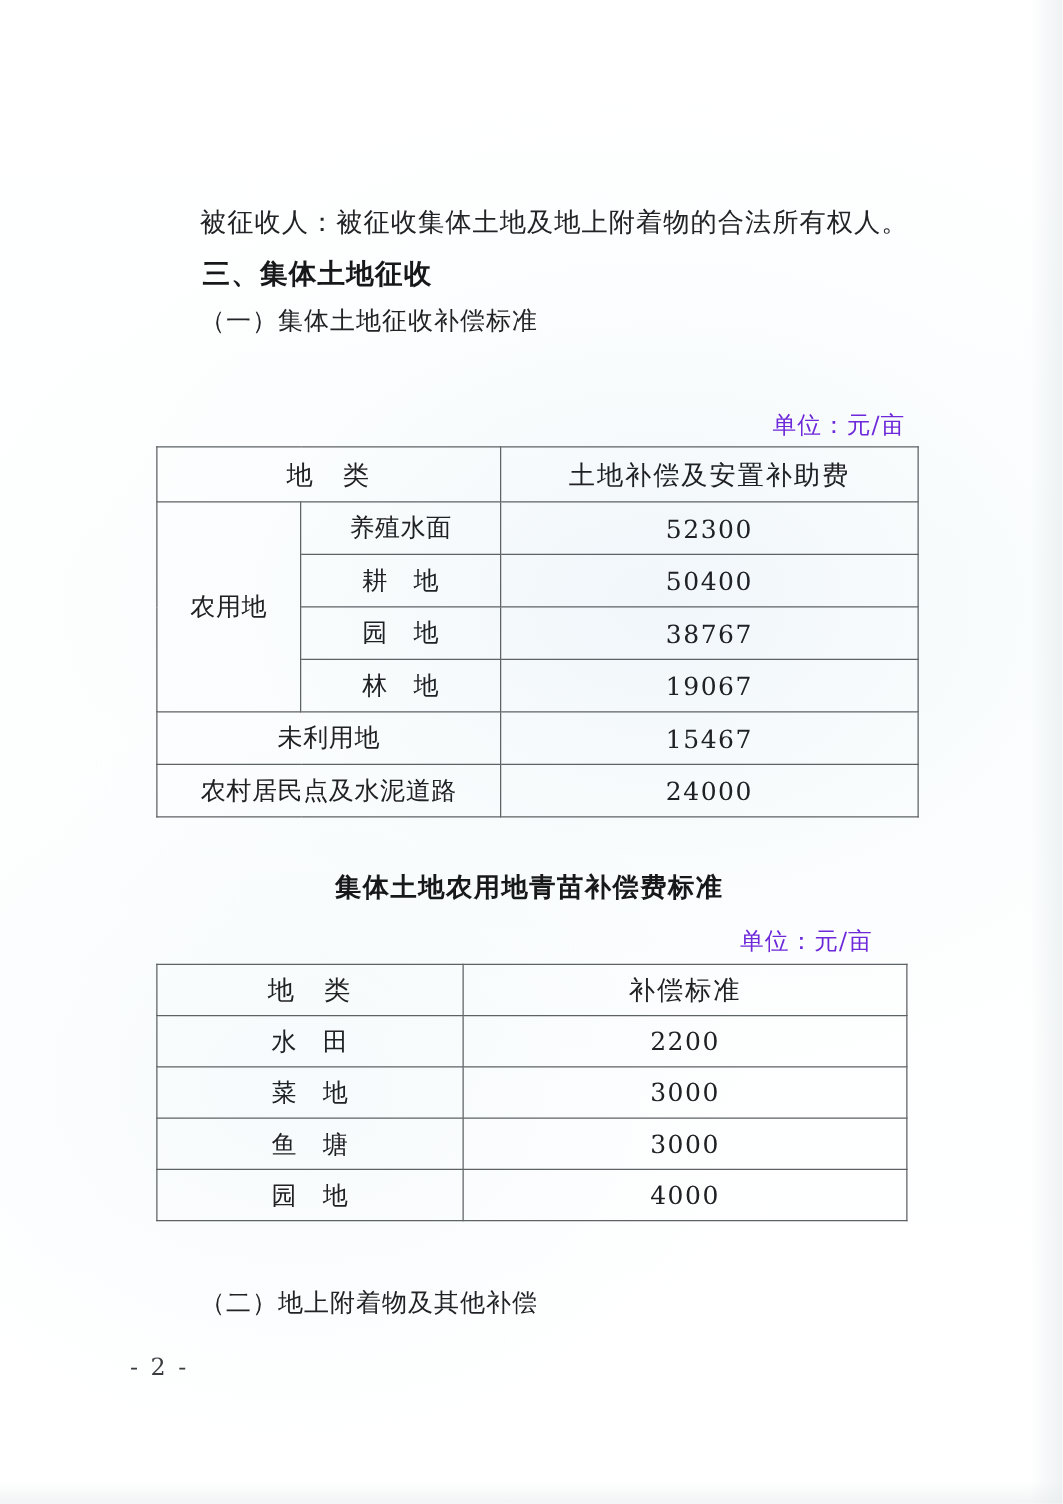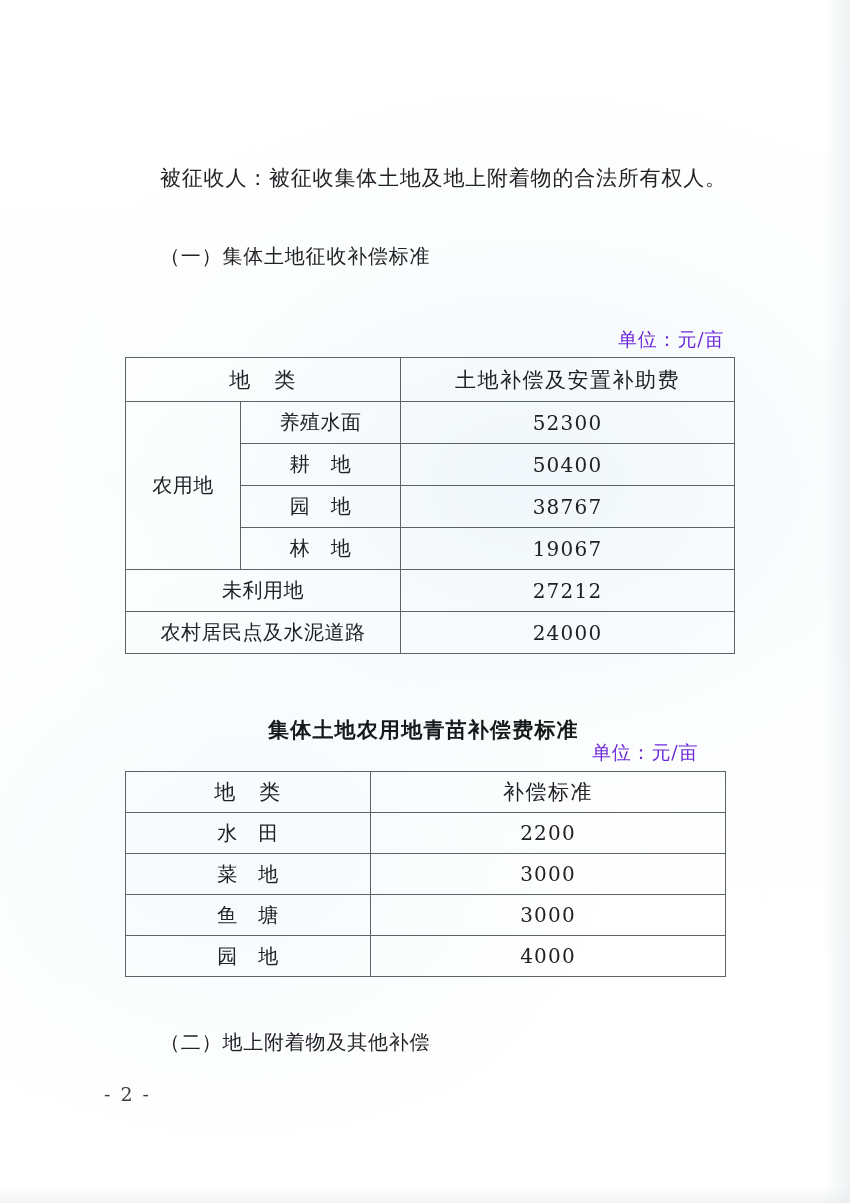--- a/index.html
+++ b/index.html
@@ -85,21 +85,21 @@
     position: absolute;
     font-family: "DejaVu Serif", "Liberation Serif", serif;
     font-size: 19px;
     letter-spacing: 0.8px;
     color: #6d28d9;
     white-space: nowrap;
   }
 
   #title-1 { left: 313px; top: 285px; }
   #unit-1  { left: 618px; top: 327px; }
-  #title-2 { left: 268px; top: 696px; margin-top: 20px; }
+  #title-2 { left: 268px; top: 696px; }
   #unit-2  { left: 592px; top: 740px; }
 
   table.doc-table {
     position: absolute;
     border-collapse: collapse;
     table-layout: fixed;
     font-family: "DejaVu Serif", "Liberation Serif", serif;
     color: #202124;
     border-radius: 27px;
   }
@@ -149,20 +149,21 @@
 </style>
 </head>
 <body>
 
 <div class="page"></div>
 
 <div class="content">
 
   <div class="para" id="line-subject">被征收人：被征收集体土地及地上附着物的合法所有权人。</div>
 
+  <div class="heading-bold" id="line-section">三、集体土地征收</div>
 
   <div class="para" id="line-subsection">（一）集体土地征收补偿标准</div>
 
 
   <div class="tbl-unit" id="unit-1">单位：元/亩</div>
 
   <table class="doc-table" id="table-1">
     <colgroup>
       <col style="width:115px">
       <col style="width:160px">
@@ -185,21 +186,21 @@
       <tr>
         <td>园　地</td>
         <td class="num">38767</td>
       </tr>
       <tr>
         <td>林　地</td>
         <td class="num">19067</td>
       </tr>
       <tr>
         <td colspan="2">未利用地</td>
-        <td class="num">27212</td>
+        <td class="num">15467</td>
       </tr>
       <tr>
         <td colspan="2">农村居民点及水泥道路</td>
         <td class="num">24000</td>
       </tr>
     </tbody>
   </table>
 
   <div class="tbl-title" id="title-2">集体土地农用地青苗补偿费标准</div>
 

